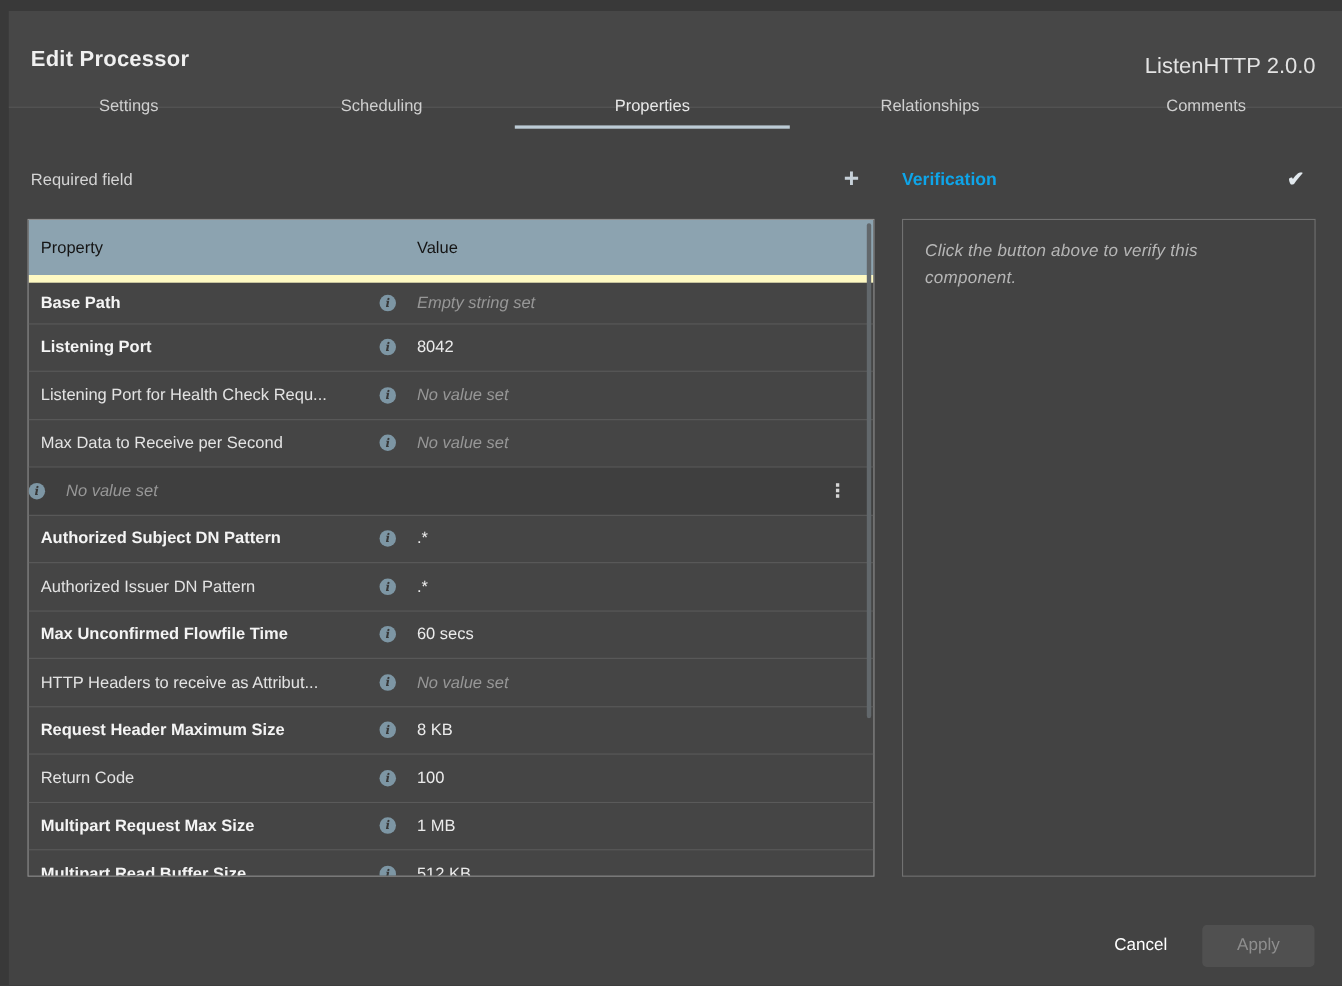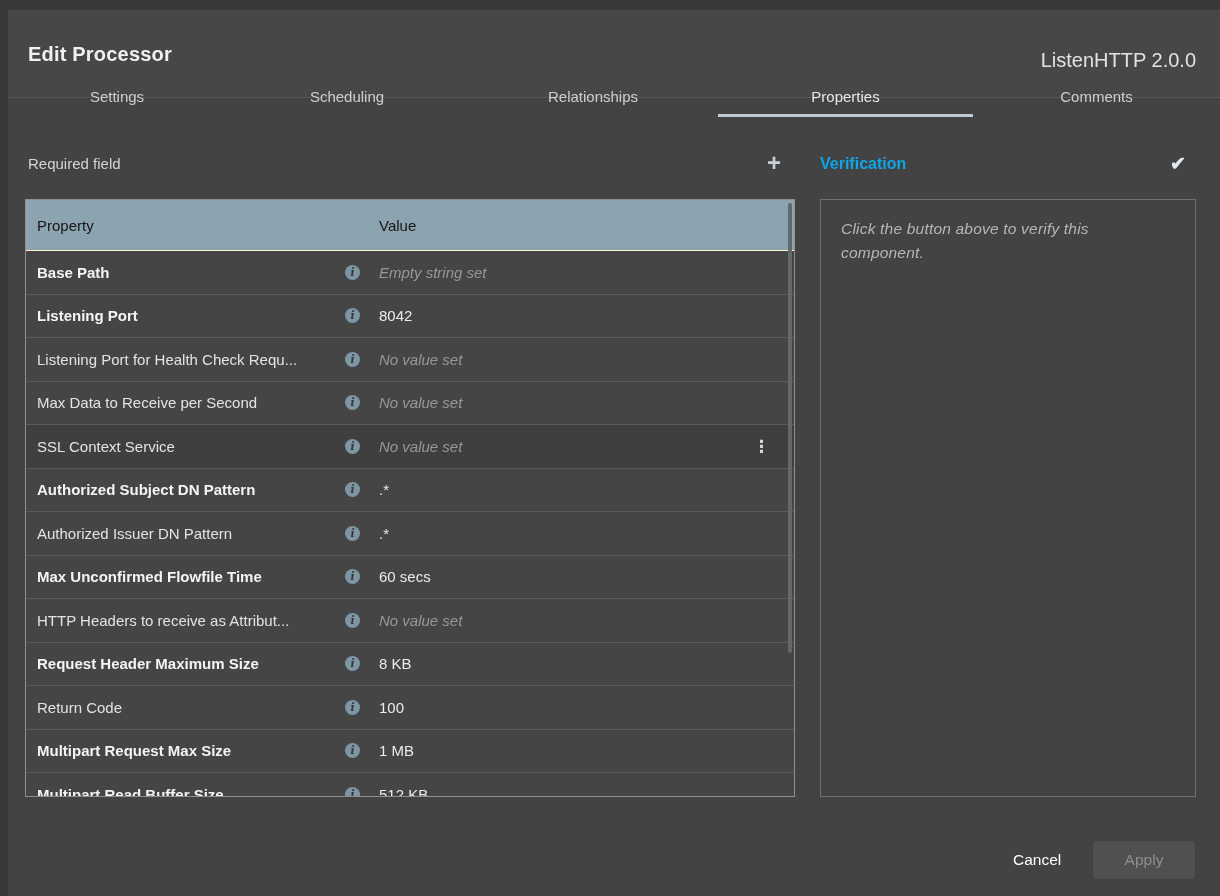--- a/index.html
+++ b/index.html
@@ -70,21 +70,21 @@
   .table-header {
     height:50px; background:#8ca3b0; display:flex; align-items:center;
     font-size:15px; color:#151515;
   }
   .table-header .col-name { width:334px; padding-left:11px; }
   .table-header .col-value { padding-left:19px; }
   .prop-row {
     height:43.5px; display:flex; align-items:center;
     border-top:1px solid #5a5a5a; font-size:15px; position:relative;
   }
-  .prop-row:first-child { border-top:1px solid #fef9c3; }
+  .prop-row:first-child { border-top:7px solid #fef9c3; }
   .prop-row.highlighted { background:rgba(0,0,0,0.08); }
   .cell-name {
     width:319px; padding-left:11px; white-space:nowrap; overflow:hidden;
     flex:none;
   }
   .pname { color:#e3e3e3; }
   .prop-row.required .pname { font-weight:700; color:#f4f4f4; }
   .cell-info { width:15px; flex:none; }
   .info-circle {
     display:block; width:15px; height:15px; border-radius:50%;
@@ -129,22 +129,22 @@
 <body>
 
 <div class="dialog">
 
   <div class="dialog-top">
     <h1 class="dialog-title">Edit Processor</h1>
     <div class="processor-type">ListenHTTP 2.0.0</div>
     <nav class="tab-bar">
       <div class="tab">Settings</div>
       <div class="tab">Scheduling</div>
+      <div class="tab active">Properties</div>
       <div class="tab">Relationships</div>
-      <div class="tab active">Properties</div>
       <div class="tab">Comments</div>
     </nav>
   </div>
 
   <span class="section-label left-section-label">Required field</span>
   <button class="icon-btn add-btn">
     <span>+</span>
   </button>
 
   <span class="section-label right-section-label">Verification</span>
@@ -192,23 +192,20 @@
     <div class="cell-name">
       <span class="pname">Max Data to Receive per Second</span>
     </div>
     <div class="cell-info">
       <span class="info-circle">i</span>
     </div>
     <div class="cell-value placeholder">No value set</div>
 
   </div>
         <div class="prop-row highlighted has-menu">
-    <div class="cell-name">
-      <span class="pname">SSL Context Service</span>
-    </div>
     <div class="cell-info">
       <span class="info-circle">i</span>
     </div>
     <div class="cell-value placeholder">No value set</div>
     <div class="cell-menu">⋮</div>
   </div>
         <div class="prop-row required">
     <div class="cell-name">
       <span class="pname">Authorized Subject DN Pattern</span>
     </div>

